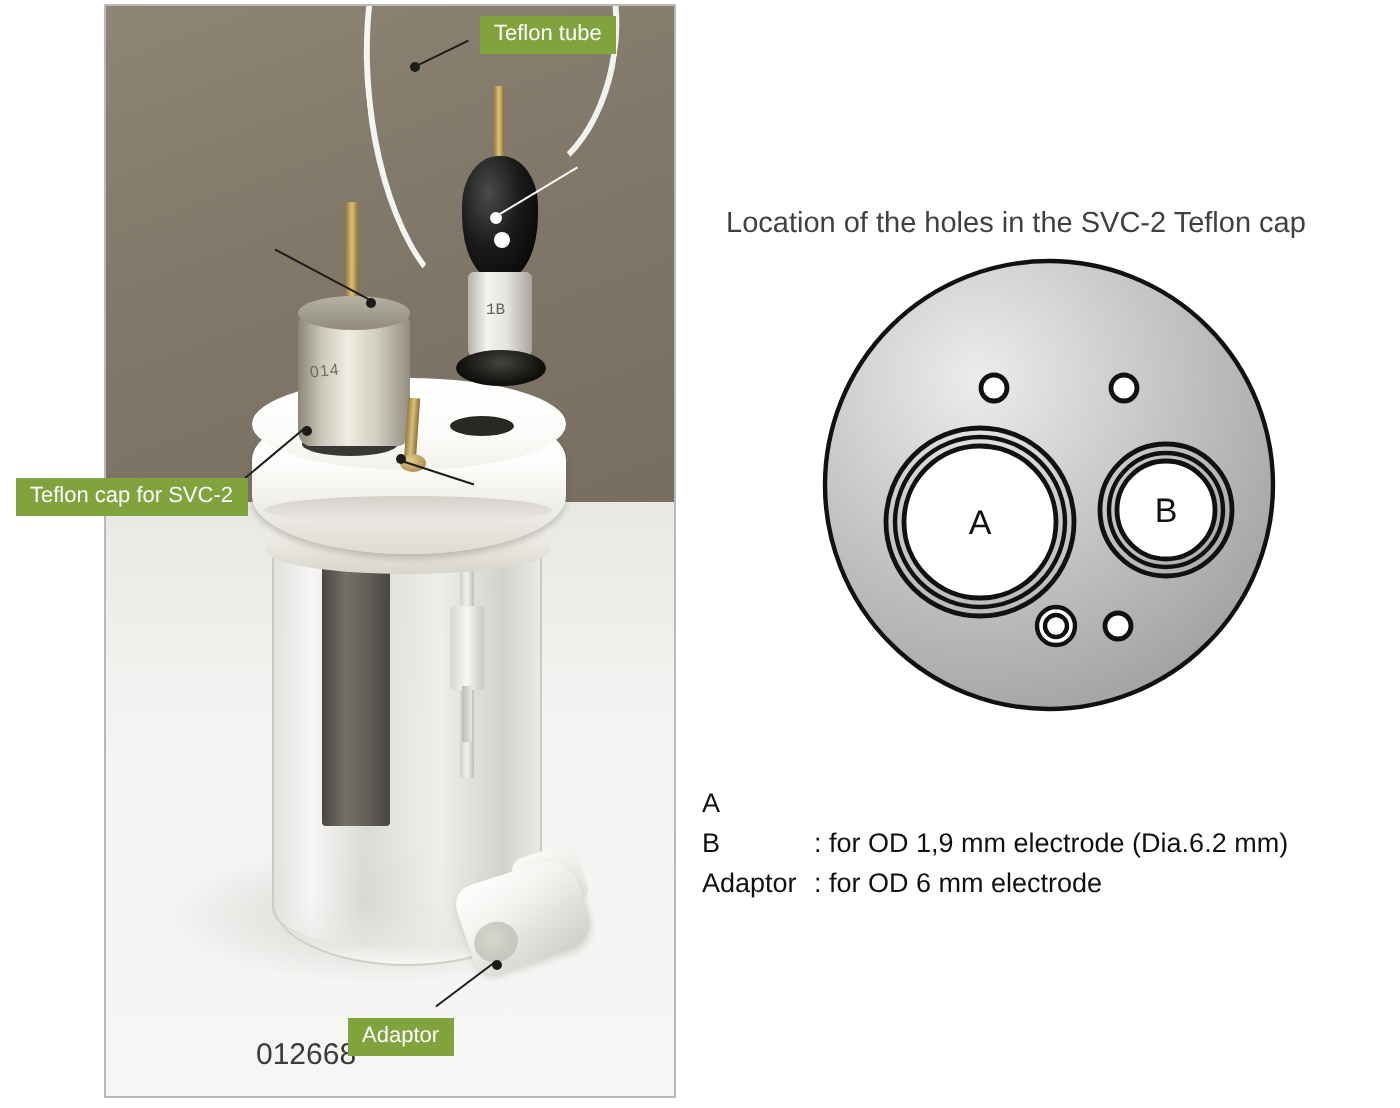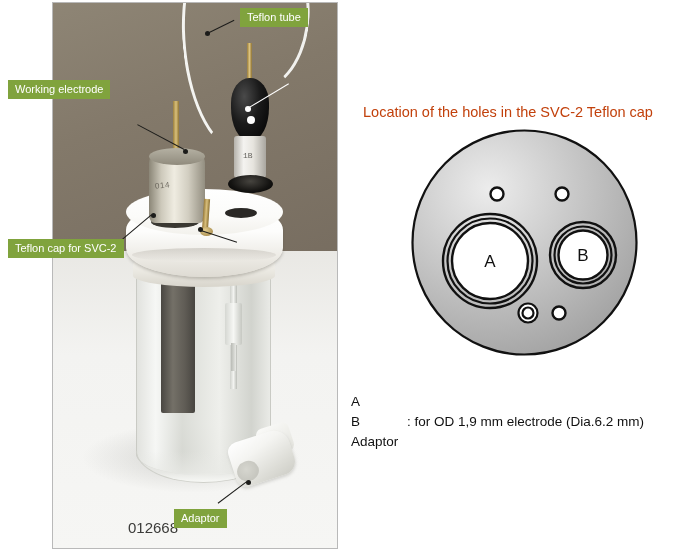--- a/index.html
+++ b/index.html
@@ -307,21 +307,21 @@
     font-size: 15px;
     color: #3b3b39;
     font-family: "Liberation Sans", sans-serif;
   }
 
   
   #diagram-title {
     position: absolute;
     left: 363px; top: 104px;
     font-size: 14.5px;
-    color: #c2410c;
+    color: #404040;
     white-space: nowrap;
     font-family: "Liberation Sans", sans-serif;
   }
   #cap-diagram { position: absolute; left: 350px; top: 124px; }
 
   .legend {
     position: absolute;
     left: 351px; top: 392px;
     font-size: 13.5px;
     color: #111111;
@@ -394,21 +394,20 @@
   <div class="dot" style="left:198px; top:227px;"></div>
   <div class="leader" style="left:201px; top:230px; width:38px; transform:rotate(18deg);"></div>
 
   <div class="dot" style="left:151px; top:213px;"></div>
   <div class="leader" style="left:152px; top:215px; width:38px; transform:rotate(140deg);"></div>
 
   <div class="dot" style="left:246px; top:480px;"></div>
   <div class="leader" style="left:247px; top:482px; width:36px; transform:rotate(143deg);"></div>
 
   <div class="chip" style="left:240px; top:8px;">Teflon tube</div>
-  <div class="chip" style="left:8px; top:80px;">Working electrode</div>
   <div class="chip" style="left:8px; top:239px;">Teflon cap for SVC-2</div>
   <div class="chip" style="left:174px; top:509px;">Adaptor</div>
 
   <div id="diagram-title">Location of the holes in the SVC-2 Teflon cap</div>
 
   <svg id="cap-diagram" width="320" height="245" viewBox="0 0 320 245">
     <defs>
       <linearGradient id="capGrad" x1="0" y1="0" x2="1" y2="1">
         <stop offset="0%" stop-color="#f0f0f0"></stop>
         <stop offset="22%" stop-color="#d6d6d6"></stop>
@@ -447,16 +446,17 @@
   <div class="legend">
     <div class="legend-row">
       <span class="legend-key">A</span>
     </div>
     <div class="legend-row">
       <span class="legend-key">B</span>
       <span class="legend-val">: for OD 1,9 mm electrode (Dia.6.2 mm)</span>
     </div>
     <div class="legend-row">
       <span class="legend-key">Adaptor</span>
+      <span class="legend-val">: for OD 6 mm electrode</span>
     </div>
   </div>
 
 </div>
 
 </body></html>

